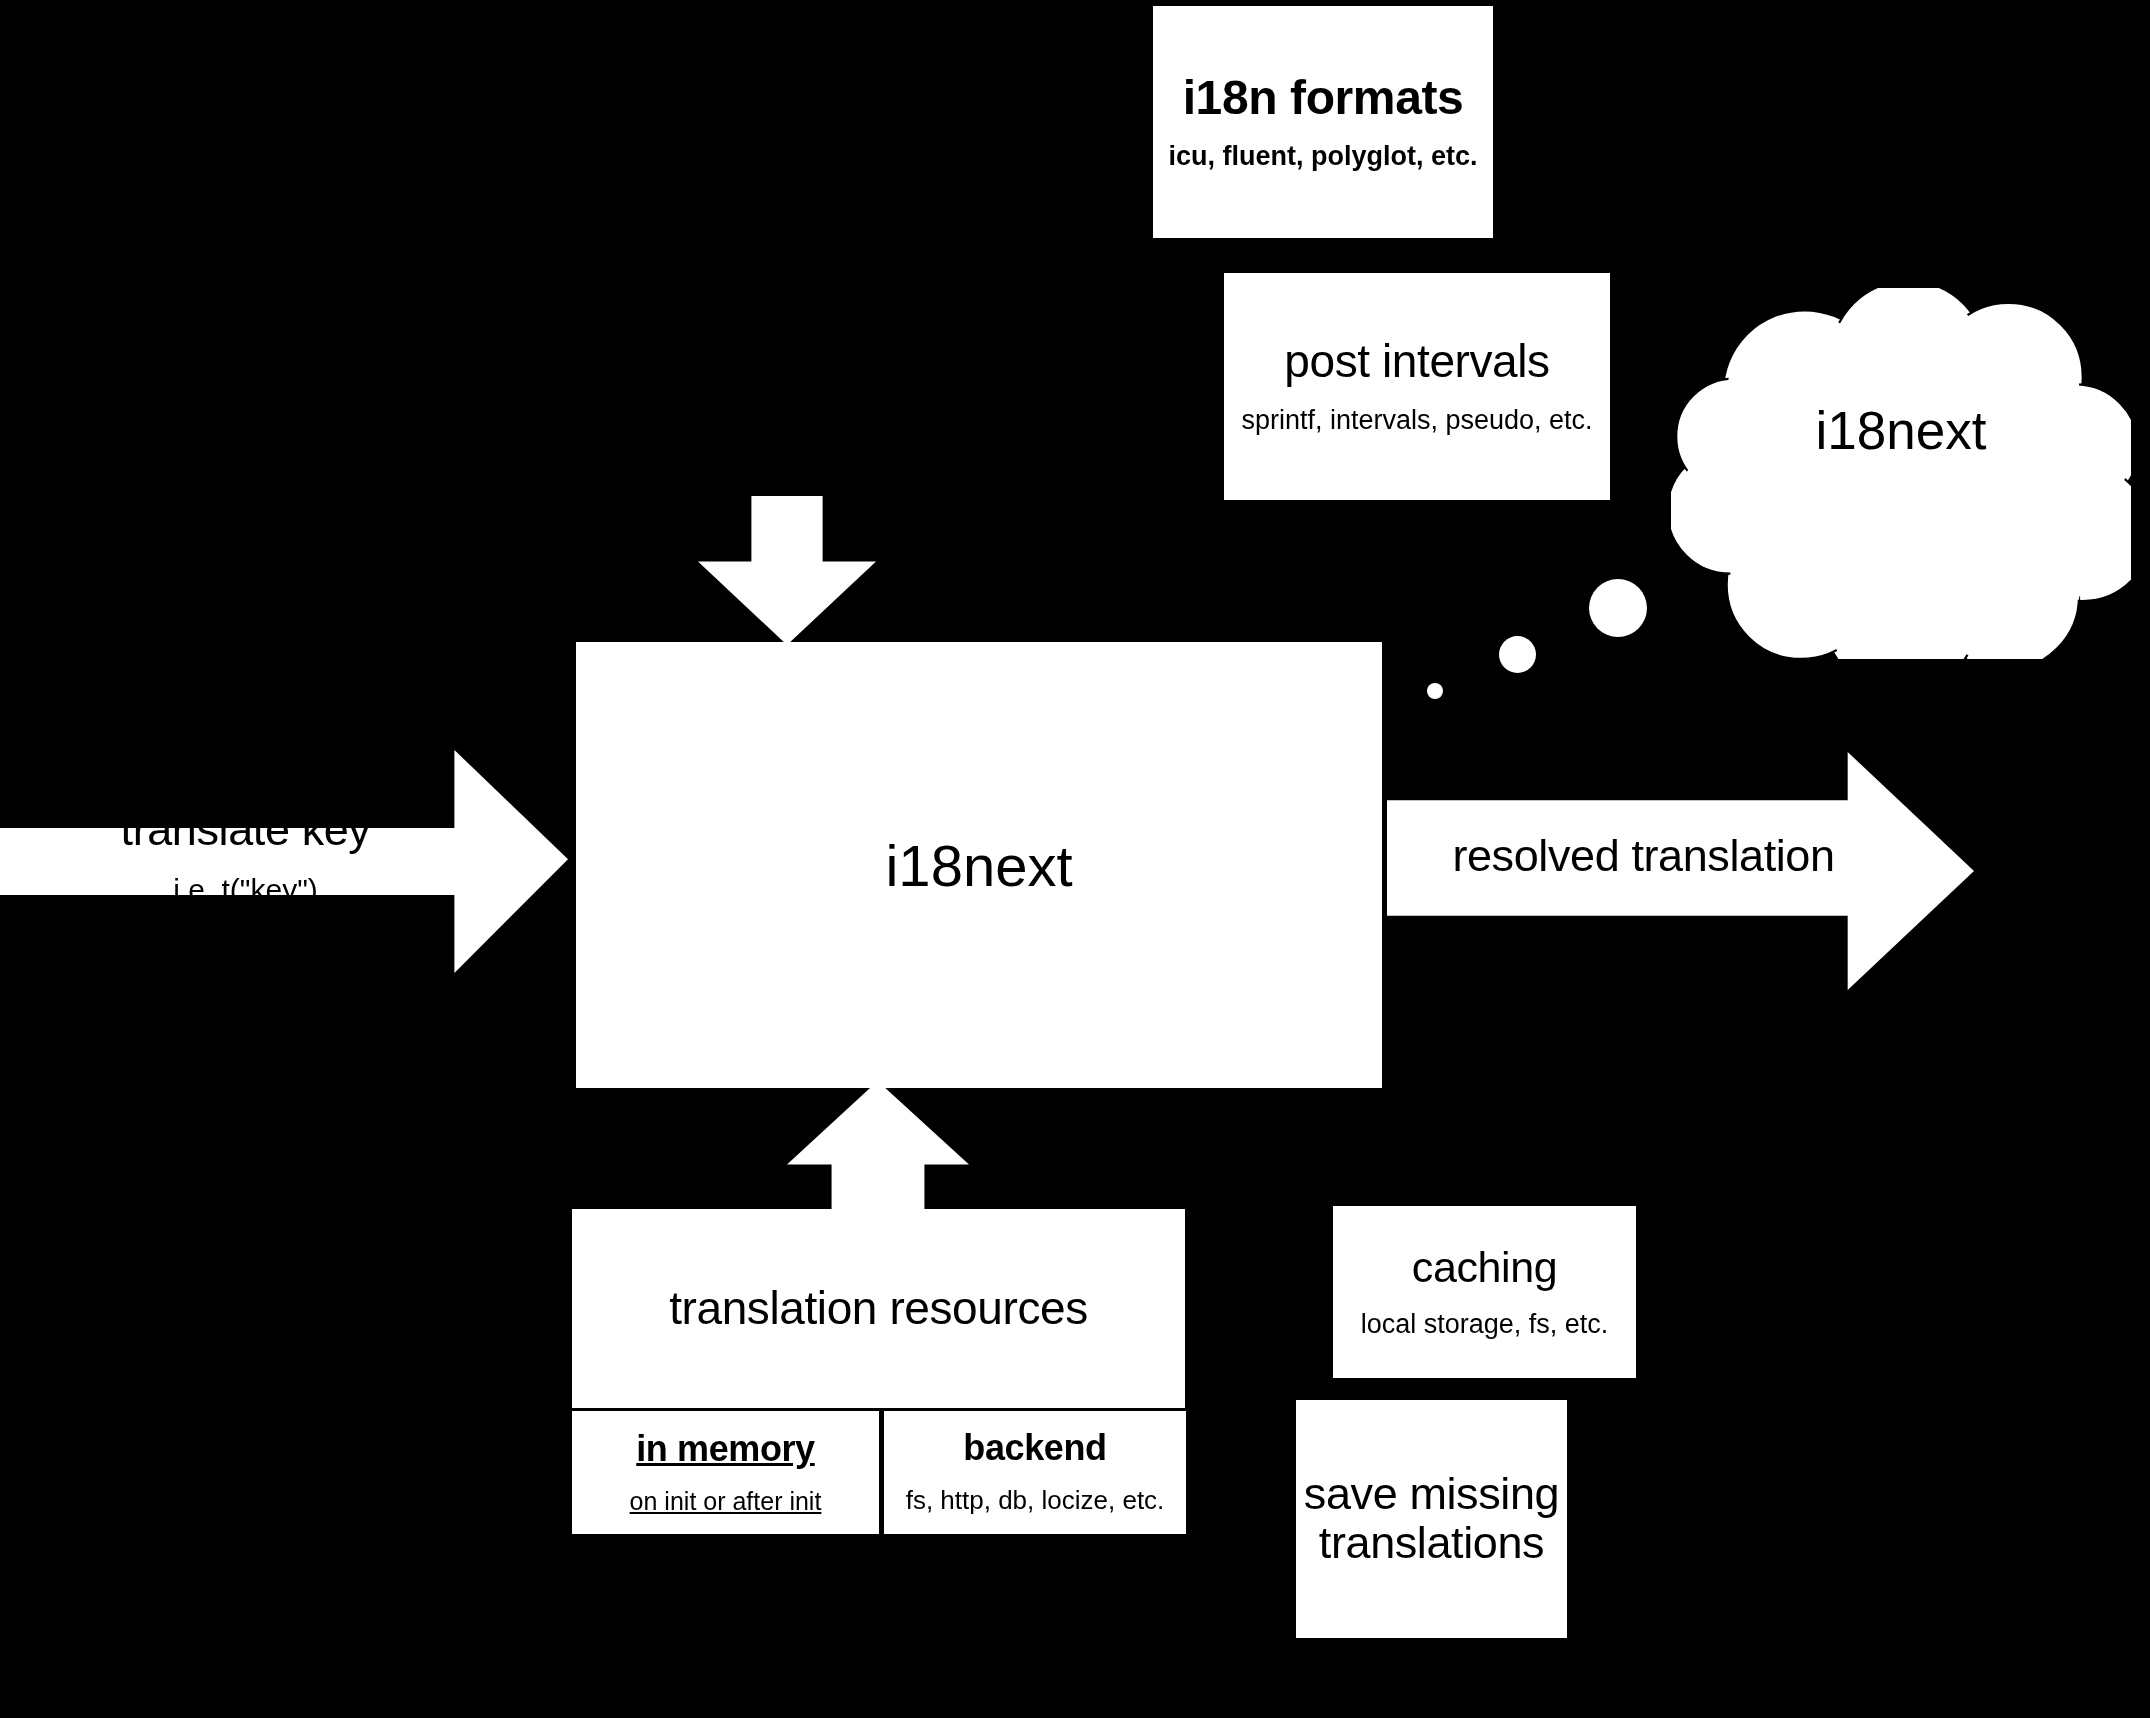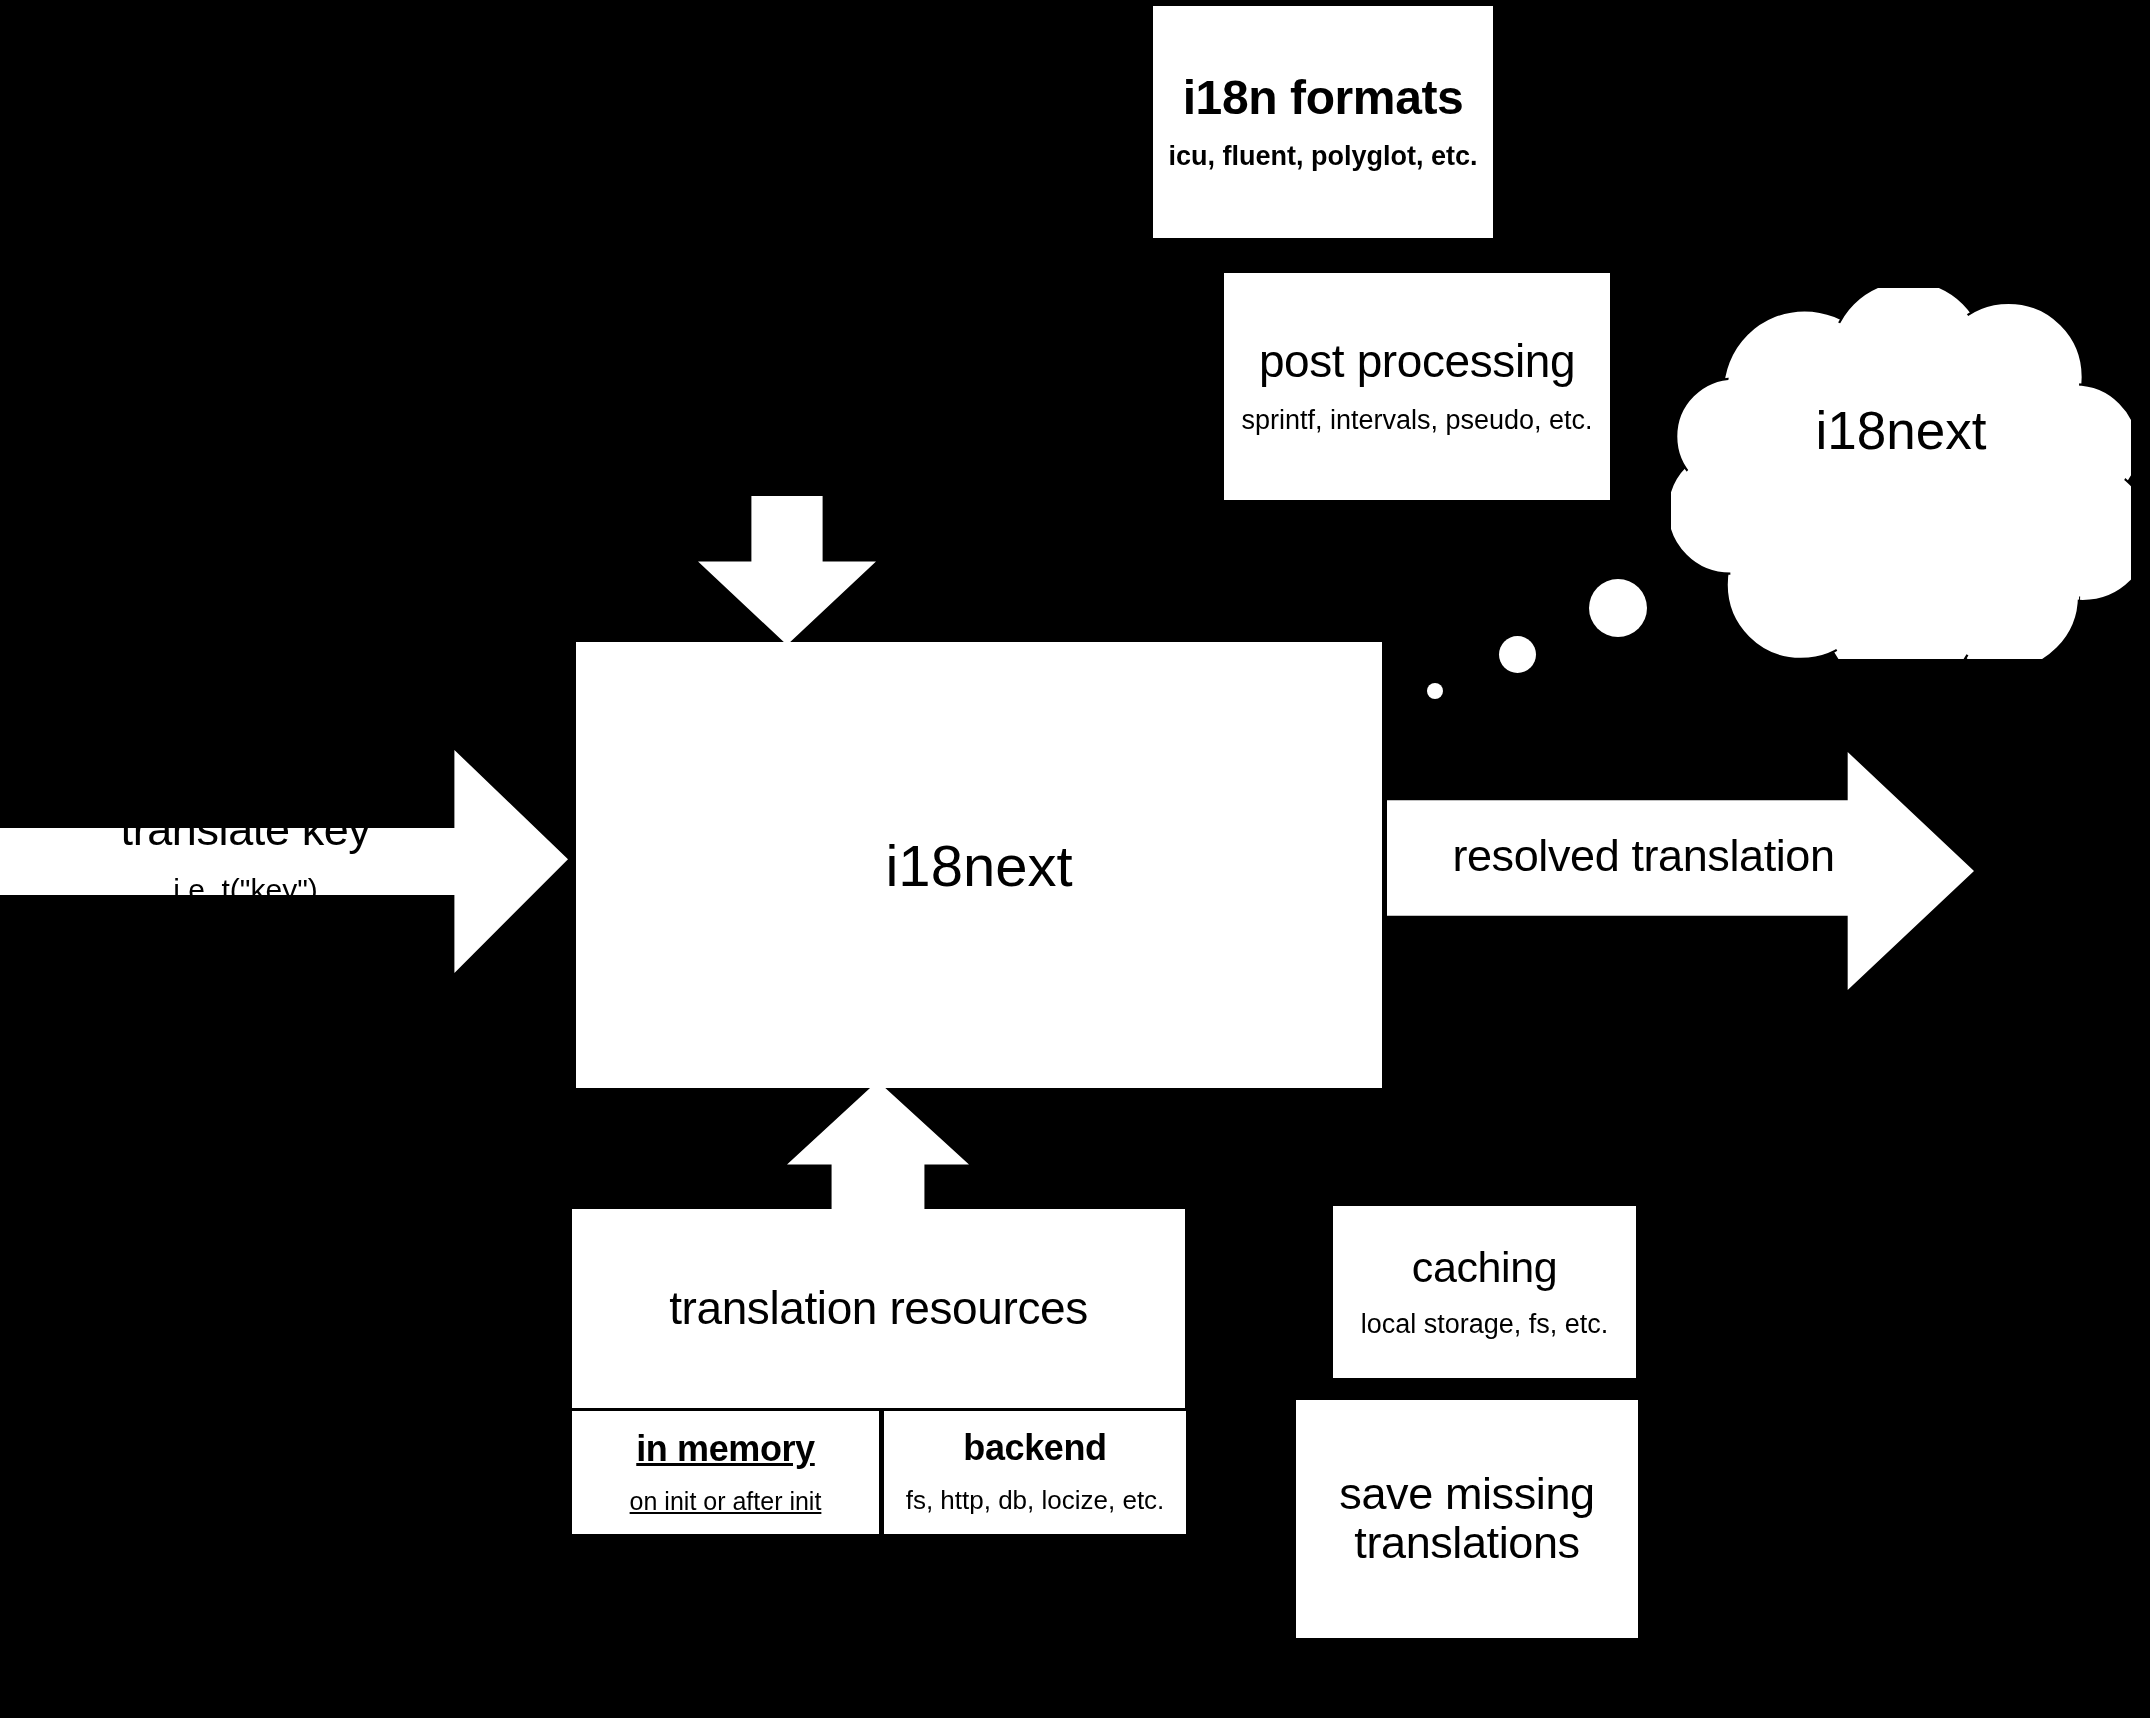--- a/index.html
+++ b/index.html
@@ -133,21 +133,21 @@
 
   
   #caching {
     left: 1333px; top: 1206px; width: 303px; height: 172px;
   }
   #caching .title { font-size: 43px; font-weight: 400; }
   #caching .sub { font-size: 27px; font-weight: 400; }
 
   
   #save-missing {
-    left: 1296px; top: 1400px; width: 342px; height: 238px; text-align: center;
+    left: 1296px; top: 1400px; width: 271px; height: 238px; text-align: center;
   }
   #save-missing .title { font-size: 45px; font-weight: 400; }
 
   
   #ecosystem-cloud {
     position: absolute;
     left: 1671px; top: 288px; width: 460px; height: 371px;
   }
   #ecosystem-cloud .cloud-text {
     position: absolute;
@@ -172,21 +172,21 @@
 <body>
 
 <div id="stage">
 
   <div class="box" id="i18n-formats">
     <div class="title">i18n formats</div>
     <div class="sub">icu, fluent, polyglot, etc.</div>
   </div>
 
   <div class="box" id="post-processing">
-    <div class="title">post processing</div>
+    <div class="title">post intervals</div>
     <div class="sub sub-light">sprintf, intervals, pseudo, etc.</div>
   </div>
 
 
   <svg id="down-arrow" viewBox="0 0 240 200" preserveAspectRatio="none">
     <polygon points="72,0 168,0 168,88 240,88 120,200 0,88 72,88" fill="#ffffff"></polygon>
   </svg>
 
   <div class="box" id="i18next-core">
     <div class="big-label">i18next</div>

